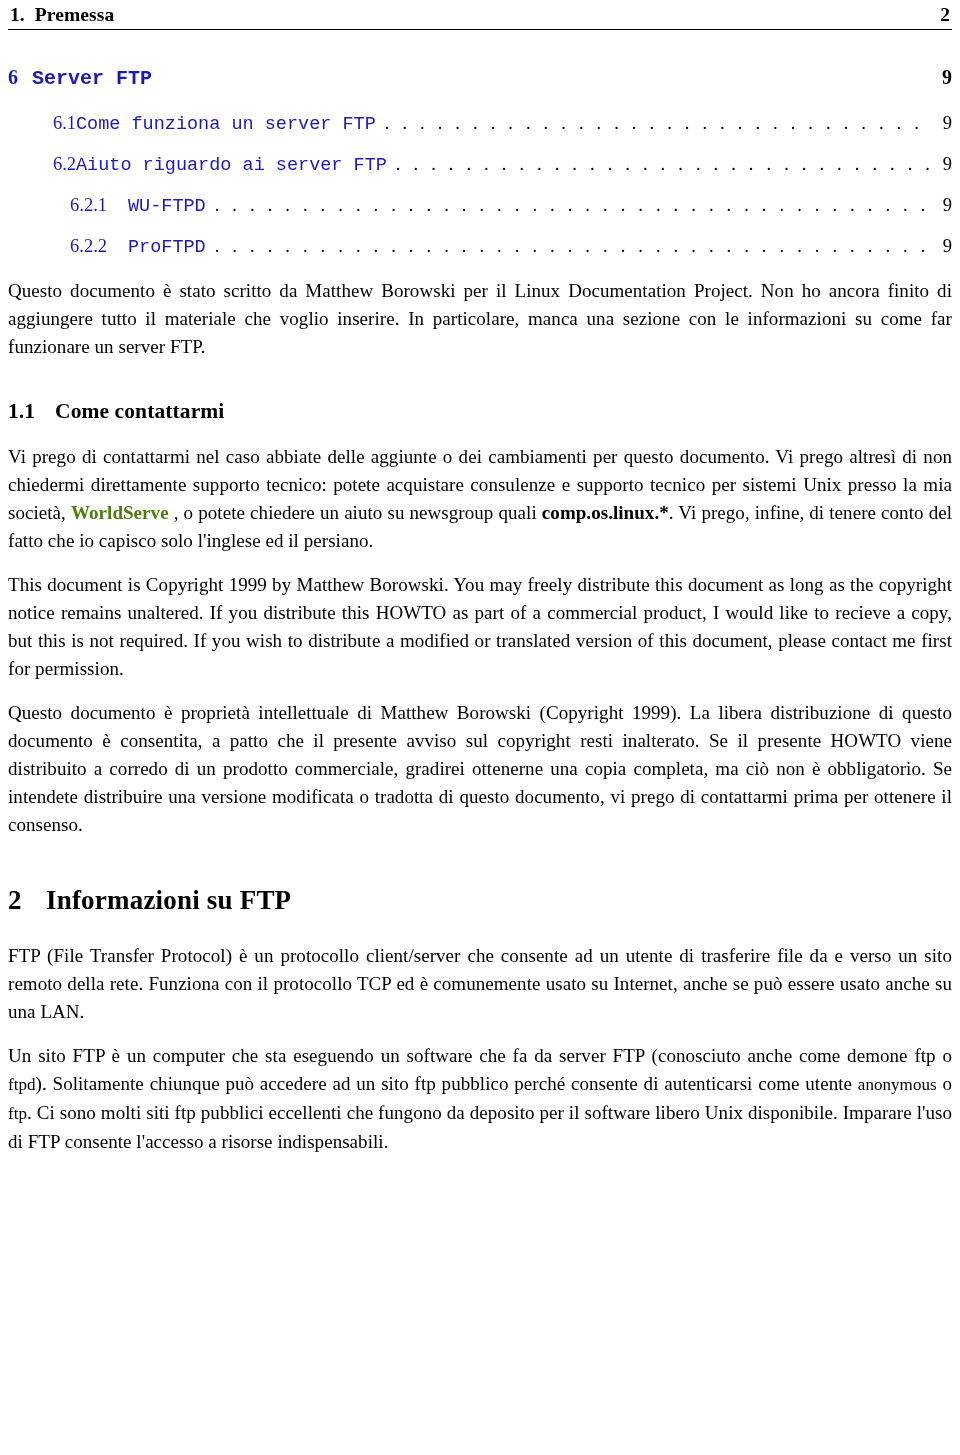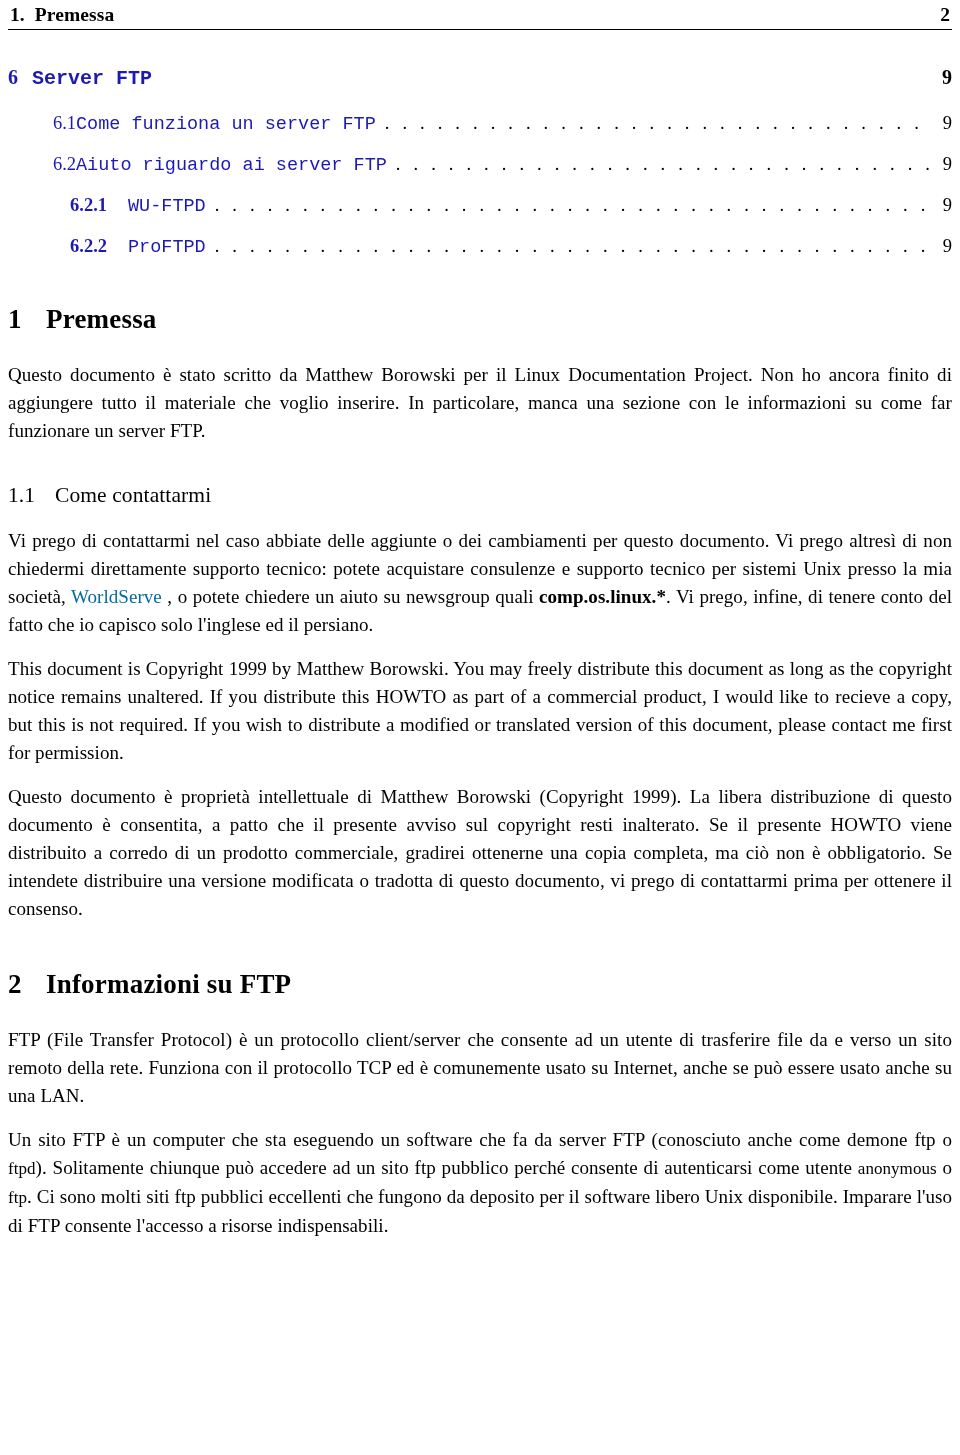--- a/index.html
+++ b/index.html
@@ -58,21 +58,21 @@
   .toc-row.lvl2 {
     font-size: 18.5px;
     padding-left: 62px;
   }
   .toc-num {
     flex: 0 0 auto;
     white-space: pre;
   }
   .toc-row.lvl0 .toc-num { min-width: 24px; }
   .toc-row.lvl1 .toc-num { min-width: 44px; text-align: right; }
-  .toc-row.lvl2 .toc-num { min-width: 58px; font-weight: bold; }
+  .toc-row.lvl2 .toc-num { min-width: 58px; }
   .toc-title {
     flex: 0 0 auto;
     white-space: pre;
     font-family: Liberation Mono, monospace;
   }
   .toc-dots {
     flex: 1 1 auto;
     overflow: hidden;
     white-space: nowrap;
     color: #000;
@@ -93,39 +93,39 @@
   
   h1.sec {
     font-size: 27px;
     font-weight: bold;
     margin: 46px 0 26px 0;
     letter-spacing: 0.2px;
   }
   h1.sec .hnum { display: inline-block; min-width: 38px; }
   h2.sub {
     font-size: 21.5px;
-    font-weight: normal;
+    font-weight: bold;
     margin: 38px 0 19px 0;
     letter-spacing: 0.1px;
   }
   h2.sub .hnum { display: inline-block; min-width: 47px; }
 
   
   p.body {
     font-size: 19px;
     line-height: 28px;
     margin: 0 0 16px 0;
     text-align: justify;
     text-justify: inter-word;
     letter-spacing: 0.05px;
   }
   p.body.tight { }
   .lnk {
-    color: #0369a1;
-    font-weight: normal;
+    color: #4d7c0f;
+    font-weight: bold;
   }
   .bf { font-weight: bold; }
   .tt {
     font-family: Liberation Serif, serif;
     font-size: 17px;
   }
 
   
   ul.hist {
     list-style: none;
@@ -188,21 +188,20 @@
 
     <div class="toc-row lvl2">
       <span class="toc-num">6.2.2</span>
       <span class="toc-title">ProFTPD</span>
       <span class="toc-dots">. . . . . . . . . . . . . . . . . . . . . . . . . . . . . . . . . . . . . . . . . . . . . . . . . . . . . . . . . . . . . .</span>
       <span class="toc-page">9</span>
     </div>
 
   </div>
 
-  <h1 class="sec"><span class="hnum">1</span><span>Premessa</span></h1>
 
   <p class="body">Questo documento è stato scritto da Matthew Borowski per il Linux Documentation Project. Non ho ancora finito di aggiungere tutto il materiale che voglio inserire. In particolare, manca una sezione con le informazioni su come far funzionare un server FTP.</p>
 
   <h2 class="sub"><span class="hnum">1.1</span><span>Come contattarmi</span></h2>
 
   <p class="body"><span>Vi prego di contattarmi nel caso abbiate delle aggiunte o dei cambiamenti per questo documento. Vi prego altresì di non chiedermi direttamente supporto tecnico: potete acquistare consulenze e supporto tecnico per sistemi Unix presso la mia società, </span><span class="lnk">WorldServe</span><span> , o potete chiedere un aiuto su newsgroup quali </span><span class="bf">comp.os.linux.*</span><span>. Vi prego, infine, di tenere conto del fatto che io capisco solo l'inglese ed il persiano.</span></p>
 
 
   <p class="body tight">This document is Copyright 1999 by Matthew Borowski. You may freely distribute this document as long as the copyright notice remains unaltered. If you distribute this HOWTO as part of a commercial product, I would like to recieve a copy, but this is not required. If you wish to distribute a modified or translated version of this document, please contact me first for permission.</p>
 

